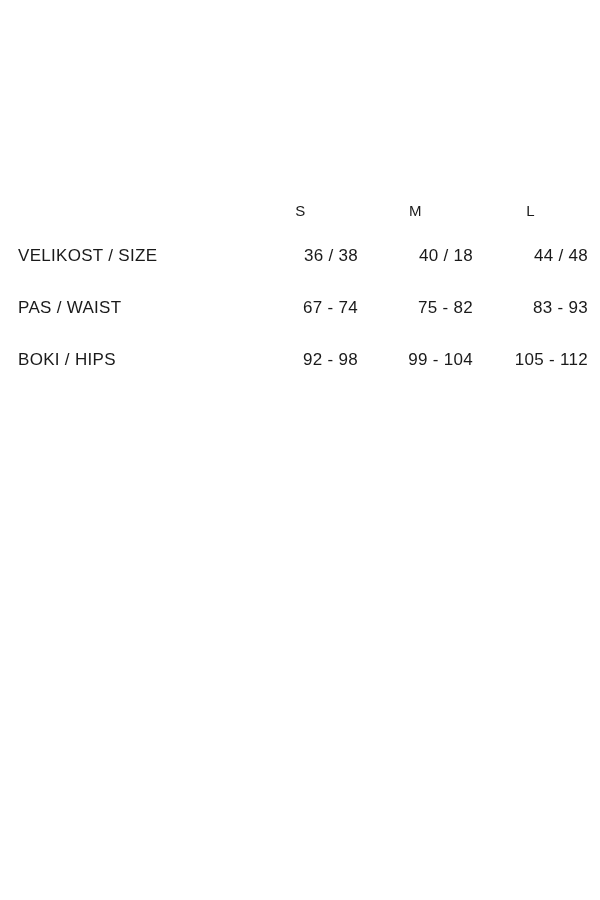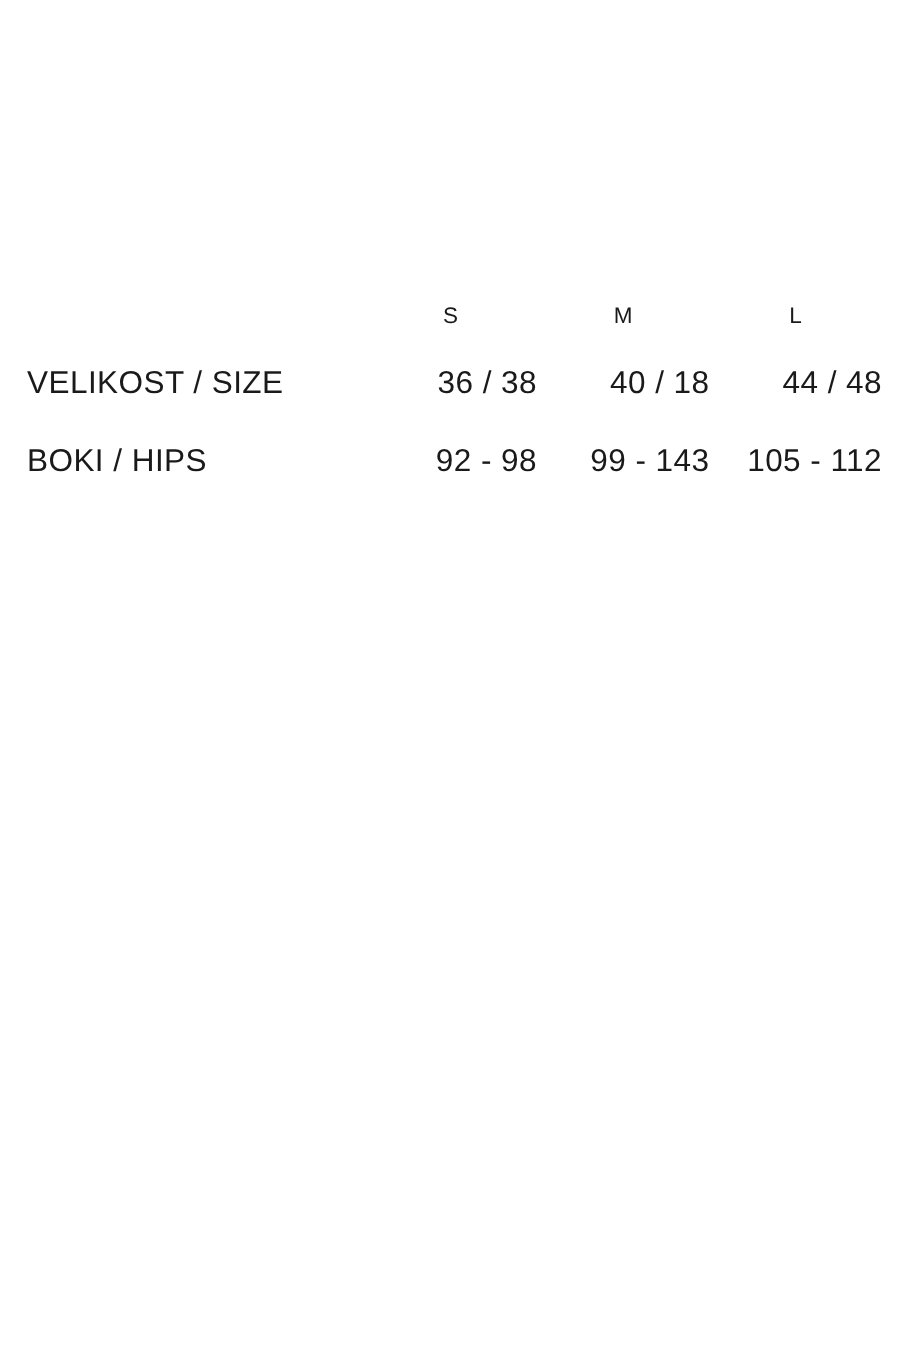--- a/index.html
+++ b/index.html
@@ -29,21 +29,21 @@
     table-layout: fixed;
   }
   .size-table th,
   .size-table td {
     padding: 0;
     margin: 0;
     border: none;
     font-weight: normal;
     height: 52px;
     vertical-align: middle;
-    font-size: 21px;
+    font-size: 17px;
     letter-spacing: 0.3px;
     color: #1a1a1a;
   }
   .col-label { width: 225px; }
   .col-size  { width: 115px; }
 
   .size-table thead th {
     height: 40px;
     font-size: 15px;
   }
@@ -79,20 +79,26 @@
       </tr>
     </thead>
     <tbody>
       <tr>
         <td class="row-label">VELIKOST / SIZE</td>
         <td class="row-value">36 / 38</td>
         <td class="row-value">40 / 18</td>
         <td class="row-value">44 / 48</td>
       </tr>
       <tr>
+        <td class="row-label">PAS / WAIST</td>
+        <td class="row-value">67 - 74</td>
+        <td class="row-value">75 - 82</td>
+        <td class="row-value">83 - 93</td>
+      </tr>
+      <tr>
         <td class="row-label">BOKI / HIPS</td>
         <td class="row-value">92 - 98</td>
-        <td class="row-value">99 - 143</td>
+        <td class="row-value">99 - 104</td>
         <td class="row-value">105 - 112</td>
       </tr>
     </tbody>
   </table>
 </div>
 
 </body></html>

